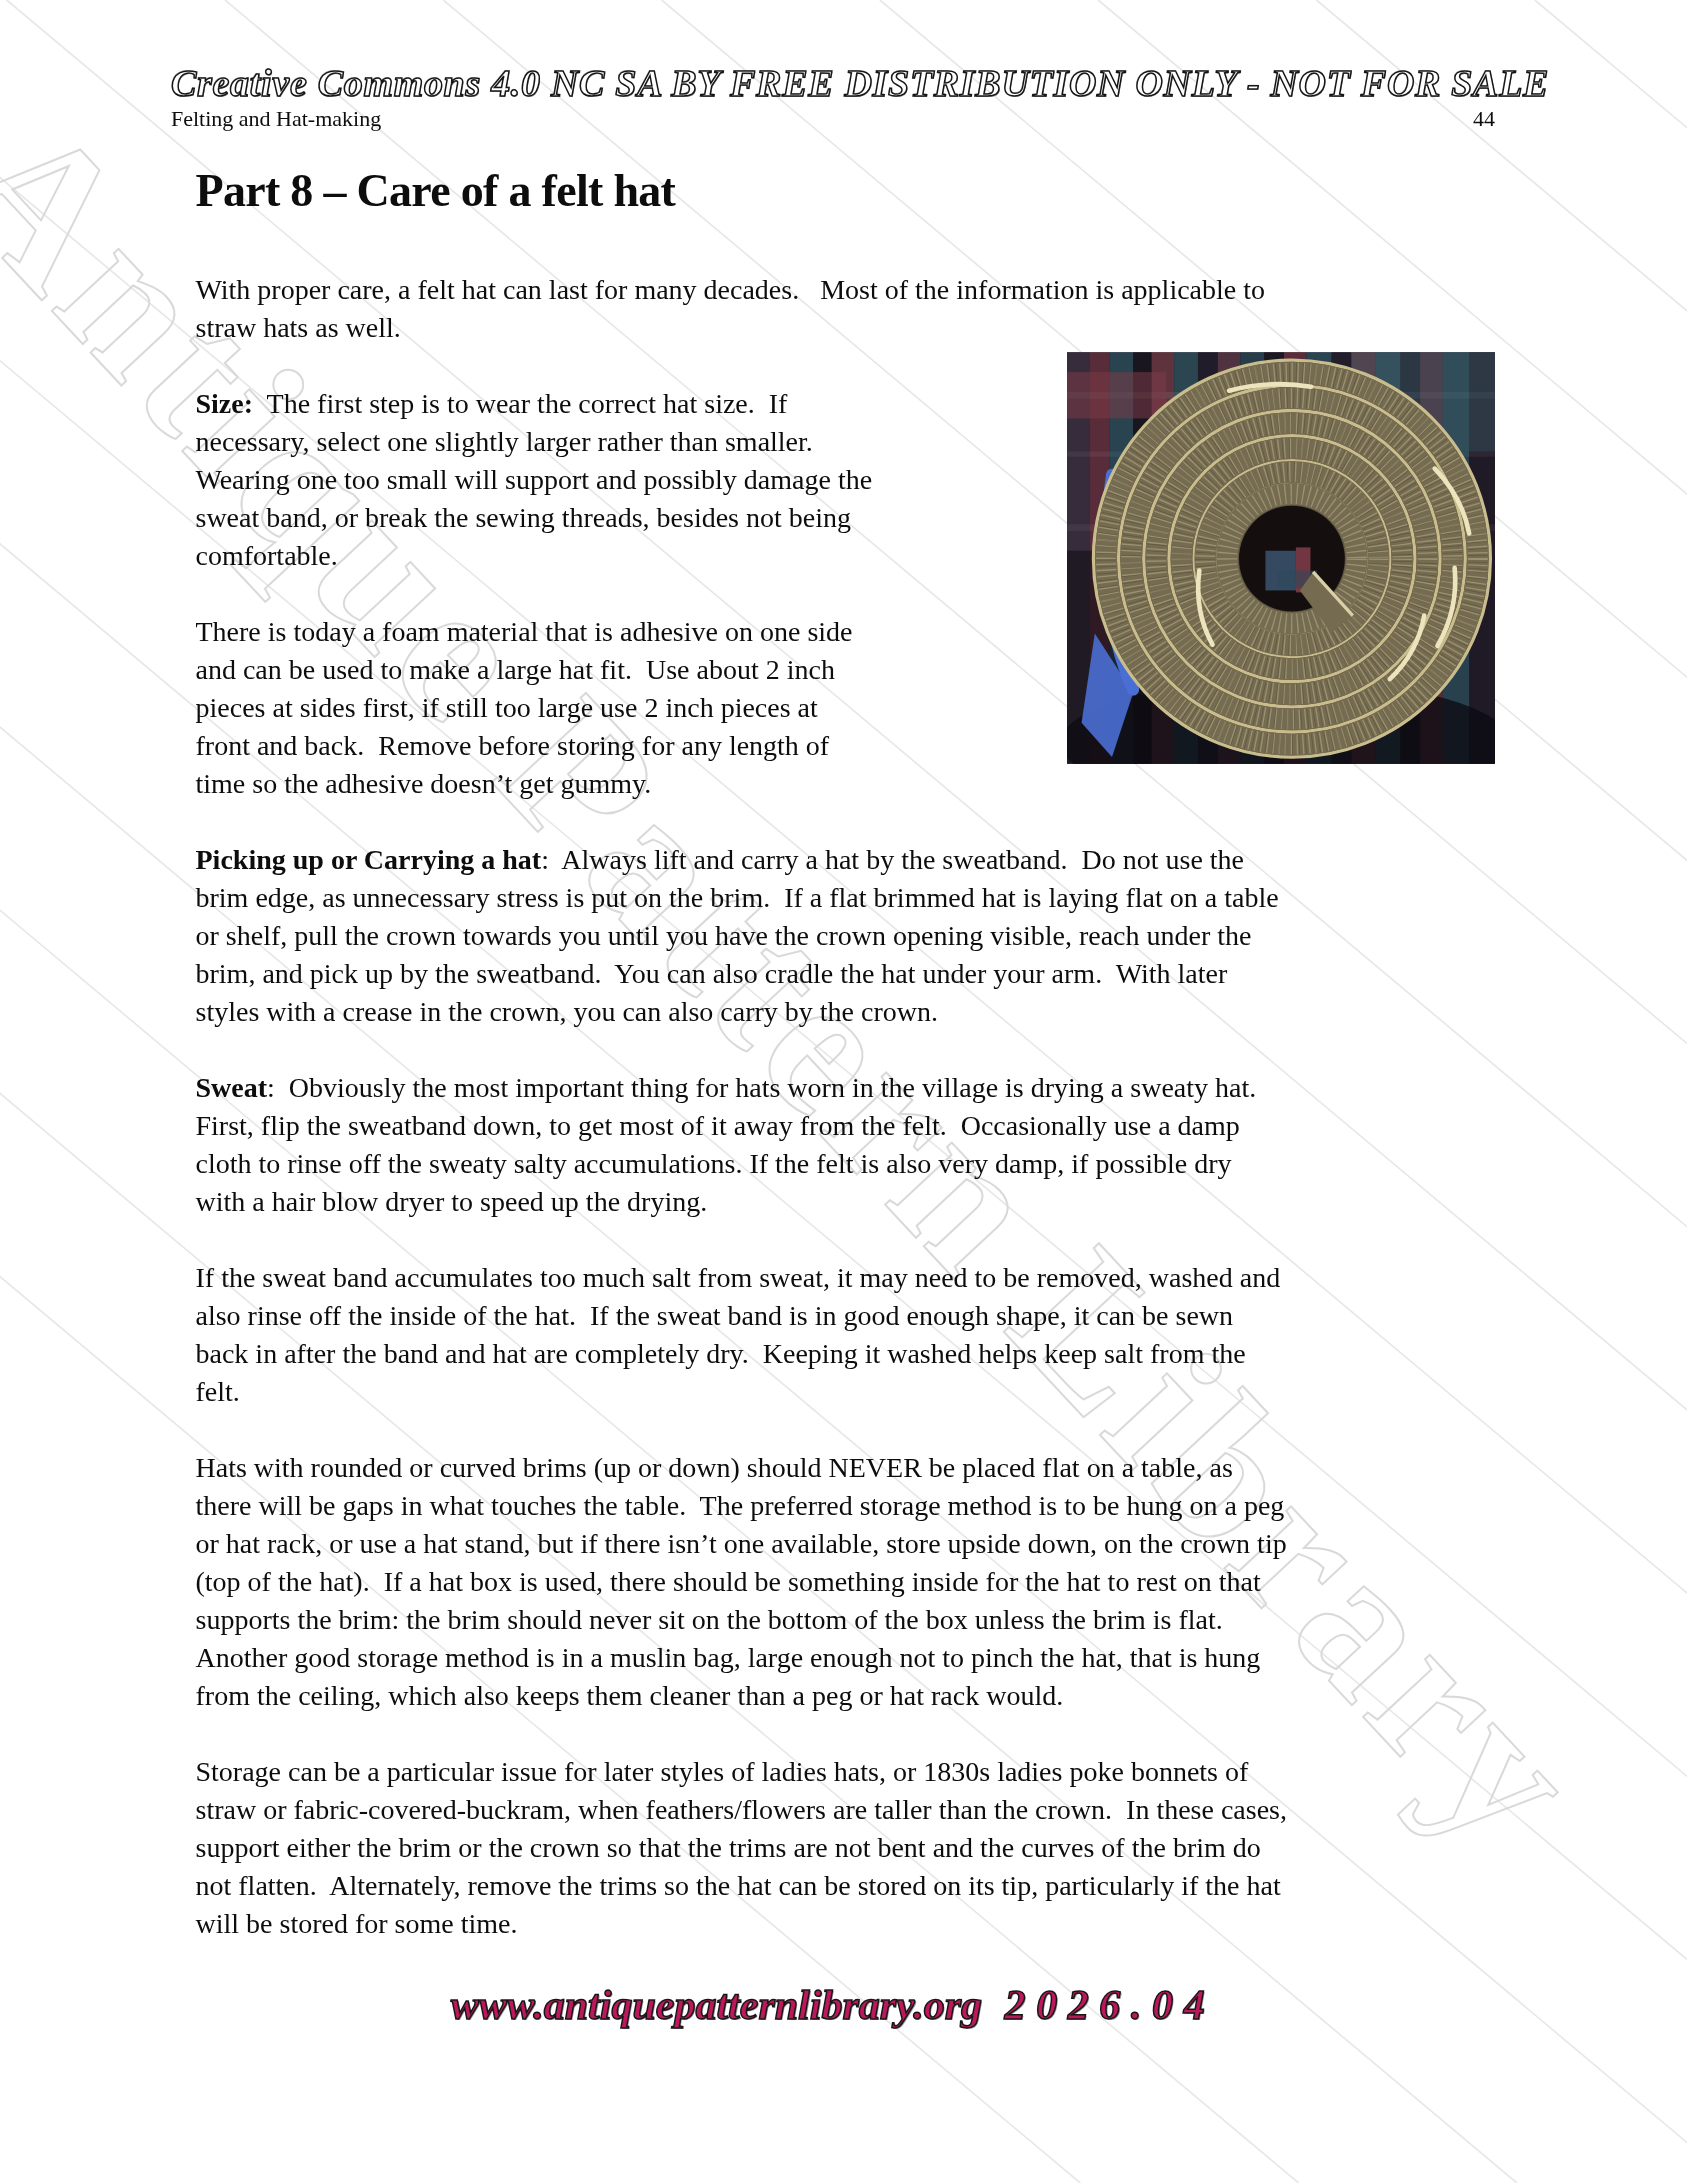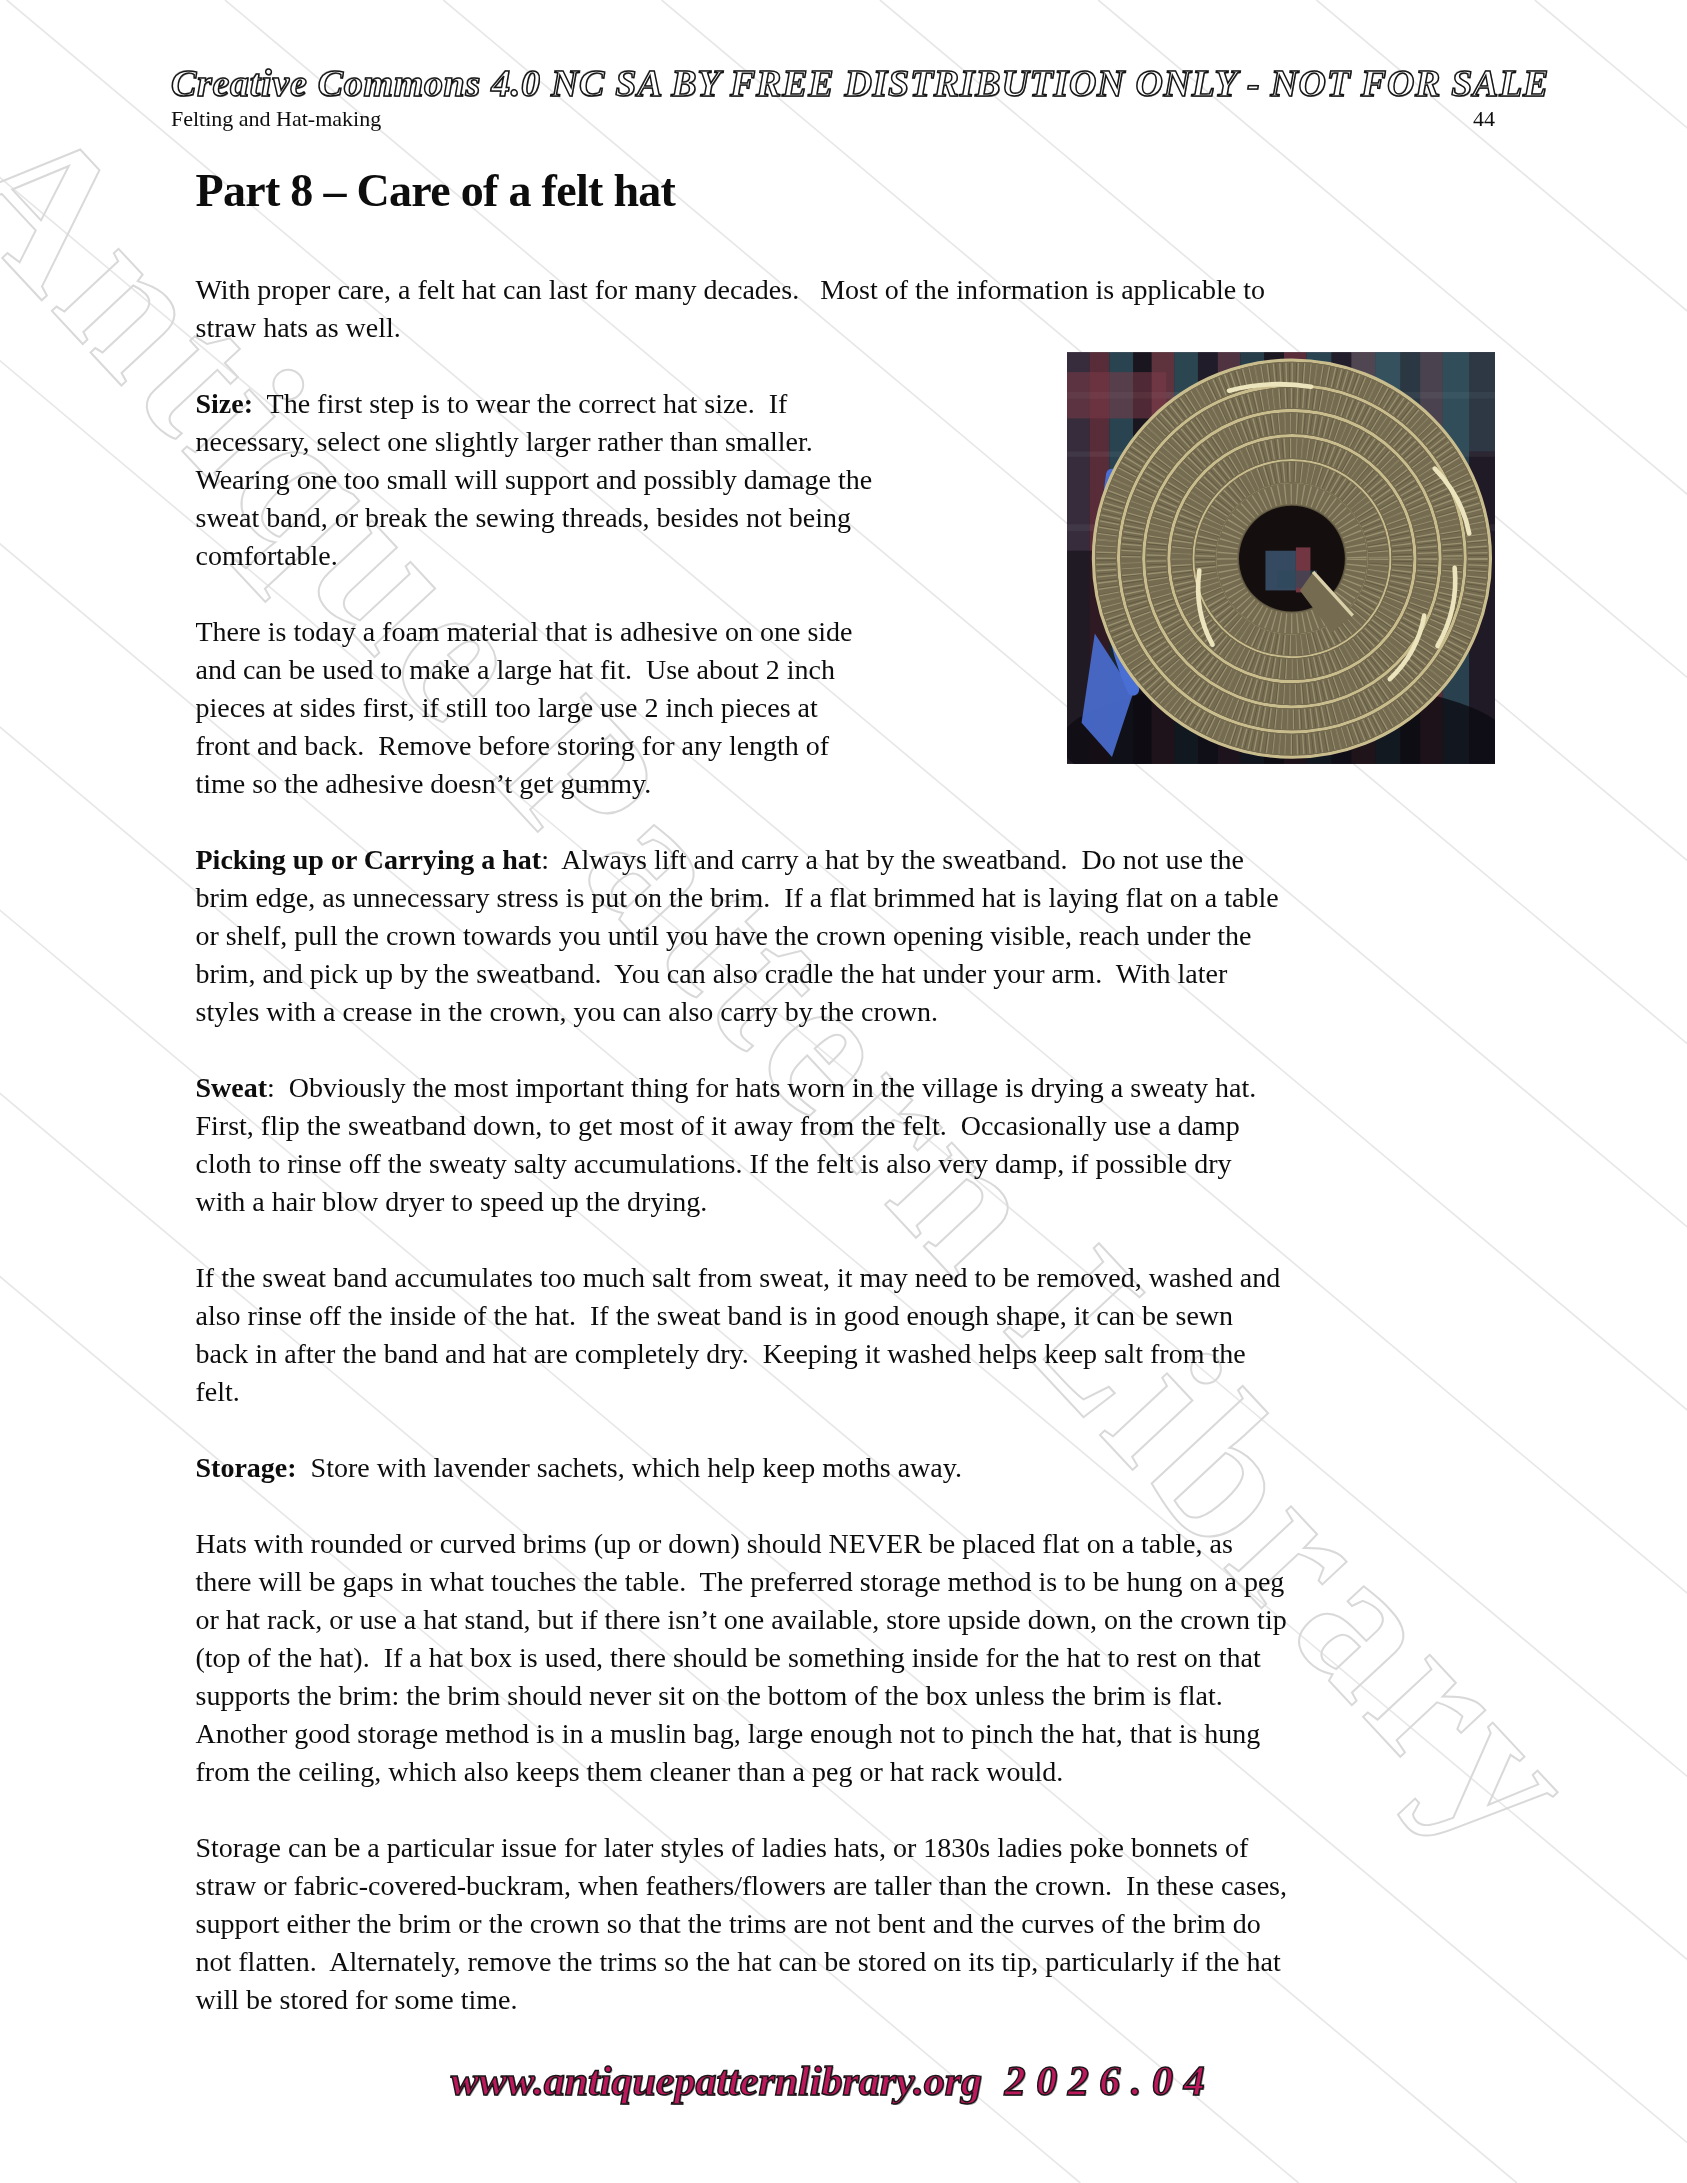--- a/index.html
+++ b/index.html
@@ -203,21 +203,20 @@
       <p class="para"><b>Sweat</b><span>:  Obviously the most important thing for hats worn in the village is drying a sweaty hat.
 First, flip the sweatband down, to get most of it away from the felt.  Occasionally use a damp
 cloth to rinse off the sweaty salty accumulations. If the felt is also very damp, if possible dry
 with a hair blow dryer to speed up the drying.</span></p>
 
       <p class="para">If the sweat band accumulates too much salt from sweat, it may need to be removed, washed and
 also rinse off the inside of the hat.  If the sweat band is in good enough shape, it can be sewn
 back in after the band and hat are completely dry.  Keeping it washed helps keep salt from the
 felt.</p>
 
-      <p class="para"><b>Storage:</b><span>  Store with lavender sachets, which help keep moths away.</span></p>
 
       <p class="para">Hats with rounded or curved brims (up or down) should NEVER be placed flat on a table, as
 there will be gaps in what touches the table.  The preferred storage method is to be hung on a peg
 or hat rack, or use a hat stand, but if there isn’t one available, store upside down, on the crown tip
 (top of the hat).  If a hat box is used, there should be something inside for the hat to rest on that
 supports the brim: the brim should never sit on the bottom of the box unless the brim is flat.
 Another good storage method is in a muslin bag, large enough not to pinch the hat, that is hung
 from the ceiling, which also keeps them cleaner than a peg or hat rack would.</p>
 
       <p class="para">Storage can be a particular issue for later styles of ladies hats, or 1830s ladies poke bonnets of

